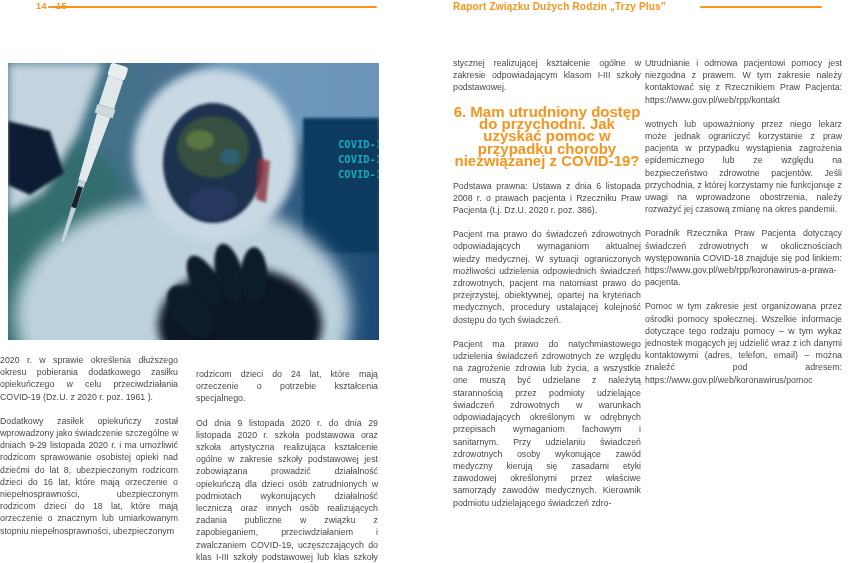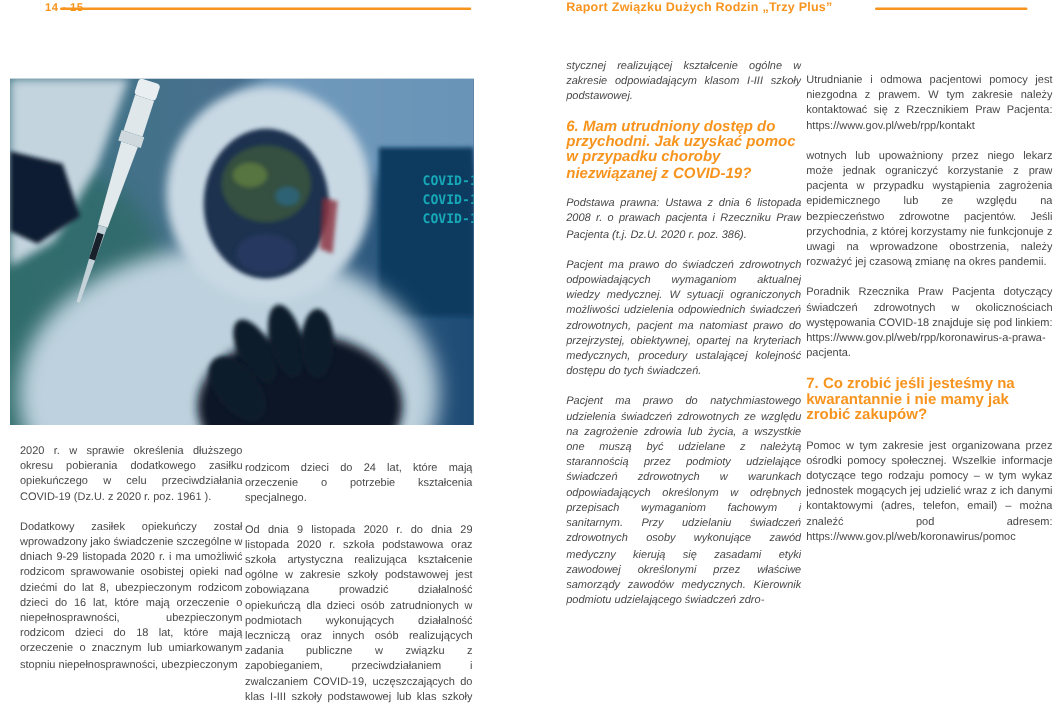--- a/index.html
+++ b/index.html
@@ -39,27 +39,27 @@
   
   .col {
     position:absolute;
     font-size:8.8px; line-height:12.2px;
     color:#484848; text-align:justify;
     overflow:hidden;
   }
   .col p { margin:0 0 12px 0; }
   .col h3 {
     margin:0 0 12px 0;
-    font-size:12px; line-height:12.4px;
+    font-size:15px; line-height:12.4px;
     font-weight:bold; color:#F7941E;
-    text-align:left;
+    text-align:center;
   }
-  #col1 { left:16px;   top:354px; width:178px; height:209px; }
+  #col1 { left:0;   top:354px; width:178px; height:209px; }
   #col2 { left:196px; top:368px; width:182px; height:209px; }
-  #col3 { left:453px; top:46px;  width:188px; height:506px;font-style:italic; }
+  #col3 { left:453px; top:57px;  width:188px; height:506px; }
   #col4 { left:645px; top:57px;  width:197px; height:506px; }
 </style>
 </head>
 <body>
 
 <div class="pagenum">14 - 15</div>
 <div class="rule rule-left"></div>
 <div class="report-title">Raport Związku Dużych Rodzin „Trzy Plus”</div>
 <div class="rule rule-right"></div>
 
@@ -145,15 +145,14 @@
   <h3>6. Mam utrudniony dostęp do przychodni. Jak uzyskać pomoc w przypadku choroby niezwiązanej z COVID-19?</h3>
   <p>Podstawa prawna: Ustawa z dnia 6 listopada 2008 r. o prawach pacjenta i Rzeczniku Praw Pacjenta (t.j. Dz.U. 2020 r. poz. 386).</p>
   <p>Pacjent ma prawo do świadczeń zdrowotnych odpowiadających wymaganiom aktualnej wiedzy medycznej. W sytuacji ograniczonych możliwości udzielenia odpowiednich świadczeń zdrowotnych, pacjent ma natomiast prawo do przejrzystej, obiektywnej, opartej na kryteriach medycznych, procedury ustalającej kolejność dostępu do tych świadczeń.</p>
   <p>Pacjent ma prawo do natychmiastowego udzielenia świadczeń zdrowotnych ze względu na zagrożenie zdrowia lub życia, a wszystkie one muszą być udzielane z należytą starannością przez podmioty udzielające świadczeń zdrowotnych w warunkach odpowiadających określonym w odrębnych przepisach wymaganiom fachowym i sanitarnym. Przy udzielaniu świadczeń zdrowotnych osoby wykonujące zawód medyczny kierują się zasadami etyki zawodowej określonymi przez właściwe samorządy zawodów medycznych. Kierownik podmiotu udzielającego świadczeń zdro-</p>
 </div>
 
 <div class="col" id="col4">
   <p>Utrudnianie i odmowa pacjentowi pomocy jest niezgodna z prawem. W tym zakresie należy kontaktować się z Rzecznikiem Praw Pacjenta: https://www.gov.pl/web/rpp/kontakt</p>
   <p>wotnych lub upoważniony przez niego lekarz może jednak ograniczyć korzystanie z praw pacjenta w przypadku wystąpienia zagrożenia epidemicznego lub ze względu na bezpieczeństwo zdrowotne pacjentów. Jeśli przychodnia, z której korzystamy nie funkcjonuje z uwagi na wprowadzone obostrzenia, należy rozważyć jej czasową zmianę na okres pandemii.</p>
   <p>Poradnik Rzecznika Praw Pacjenta dotyczący świadczeń zdrowotnych w okolicznościach występowania COVID-18 znajduje się pod linkiem: https://www.gov.pl/web/rpp/koronawirus-a-prawa-pacjenta.</p>
-  <h3>7. Co zrobić jeśli jesteśmy na kwarantannie i nie mamy jak zrobić zakupów?</h3>
   <p>Pomoc w tym zakresie jest organizowana przez ośrodki pomocy społecznej. Wszelkie informacje dotyczące tego rodzaju pomocy – w tym wykaz jednostek mogących jej udzielić wraz z ich danymi kontaktowymi (adres, telefon, email) – można znaleźć pod adresem: https://www.gov.pl/web/koronawirus/pomoc</p>
 </div>
 
 </body></html>

